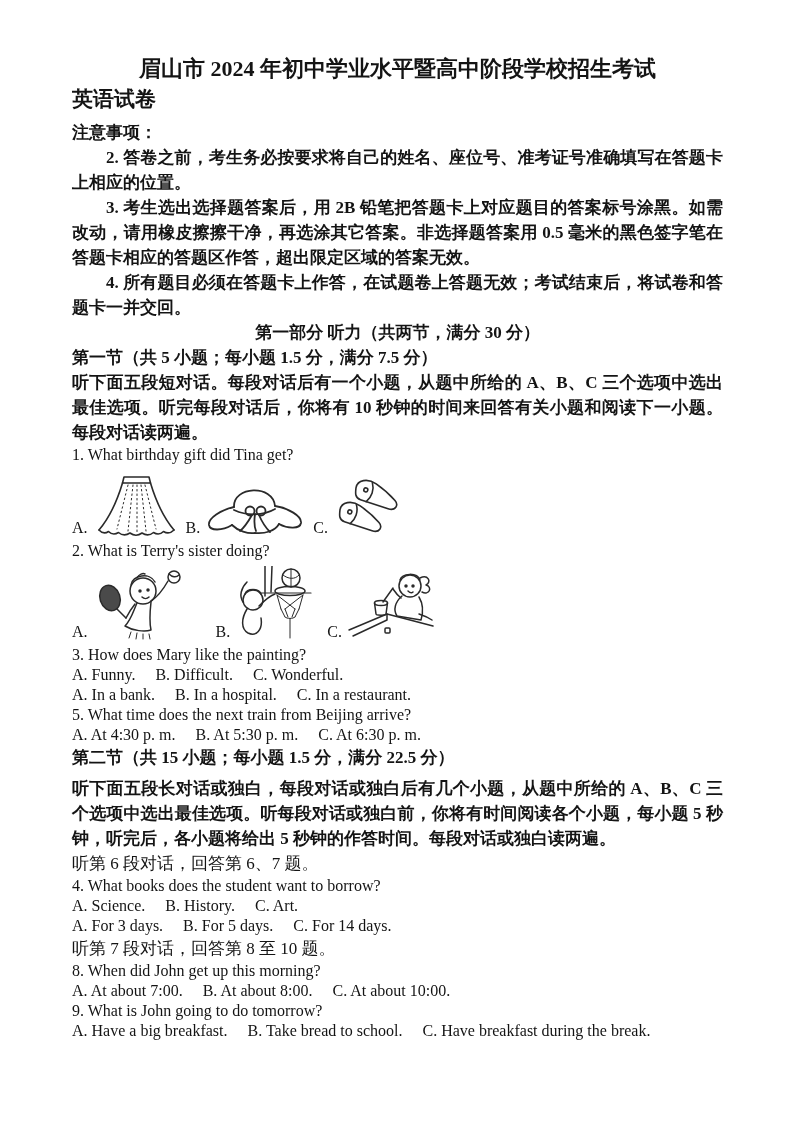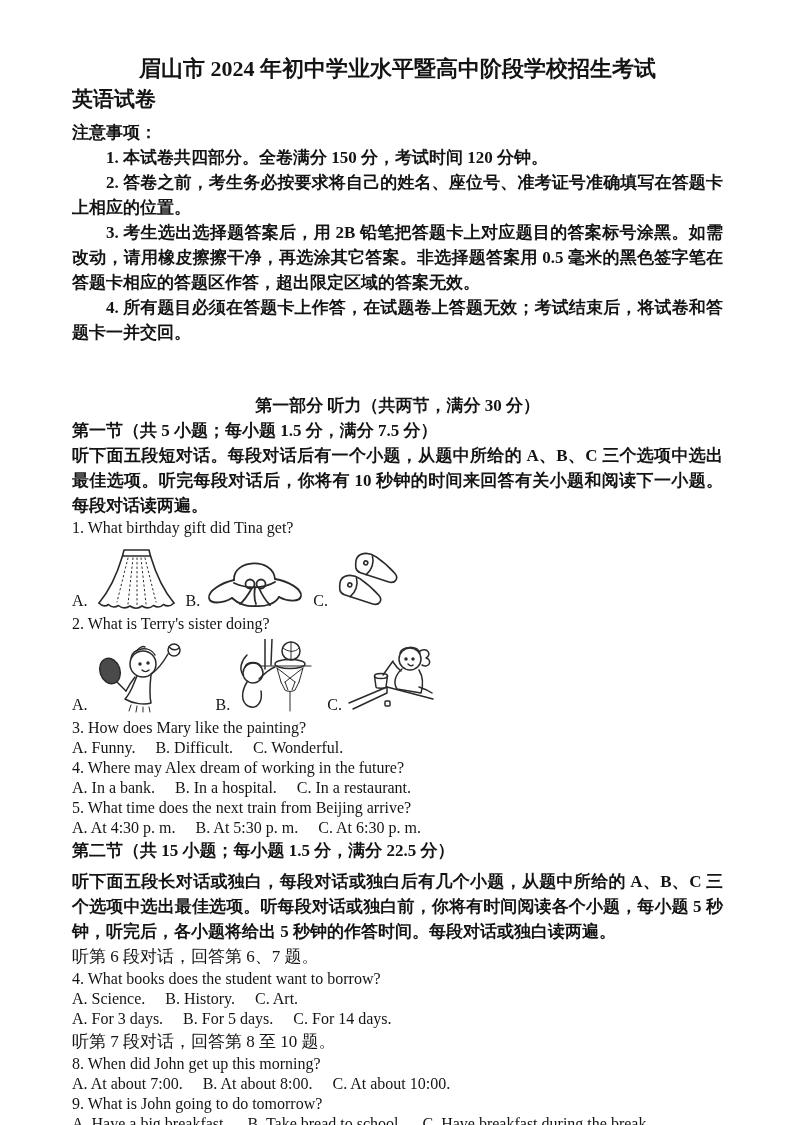--- a/index.html
+++ b/index.html
@@ -13,21 +13,21 @@
     font-family:"Liberation Serif", serif;
     color:#141414;
     overflow:hidden;
   }
   .title  { text-align:center; font-weight:bold; font-size:22px; line-height:30px; margin:8px 0 0 0; }
   .subtitle { text-align:left; font-weight:bold; font-size:21px; line-height:30px; margin:0; }
   .cn   { font-size:17px; line-height:25px; margin:0; }
   .bold { font-weight:bold; }
   .just { text-align:justify; }
   .indent { text-indent:2em; }
-  .center { text-align:center;margin-top:48px; }
+  .center { text-align:center; }
   .notice-head { margin-top:6px; }
   .s2-instr { margin-top:6px; }
   .en { font-size:16px; line-height:20px; margin:0; }
   .opts span { display:inline-block; margin-right:16px;text-align:right; }
   .img-row { display:flex; align-items:flex-end; margin:3px 0 3px 0; }
   .img-row.q1 { height:70px; }
   .img-row.q2 { height:78px; }
   .img-item { display:flex; align-items:flex-end; }
   .opt-label { font-size:16px; line-height:20px; margin-right:5px; }
   .ml8  { margin-left:8px; }
@@ -37,21 +37,20 @@
 </style>
 </head>
 <body>
 
 <div class="page">
 
   <div class="title">眉山市 2024 年初中学业水平暨高中阶段学校招生考试</div>
   <div class="subtitle">英语试卷</div>
 
   <div class="cn bold notice-head">注意事项：</div>
-  <p class="cn bold just indent">1. 本试卷共四部分。全卷满分 150 分，考试时间 120 分钟。</p>
   <p class="cn bold just indent">2. 答卷之前，考生务必按要求将自己的姓名、座位号、准考证号准确填写在答题卡上相应的位置。</p>
   <p class="cn bold just indent">3. 考生选出选择题答案后，用 2B 铅笔把答题卡上对应题目的答案标号涂黑。如需改动，请用橡皮擦擦干净，再选涂其它答案。非选择题答案用 0.5 毫米的黑色签字笔在答题卡相应的答题区作答，超出限定区域的答案无效。</p>
   <p class="cn bold just indent">4. 所有题目必须在答题卡上作答，在试题卷上答题无效；考试结束后，将试卷和答题卡一并交回。</p>
 
   <div class="cn bold center">第一部分 听力（共两节，满分 30 分）</div>
   <div class="cn bold">第一节（共 5 小题；每小题 1.5 分，满分 7.5 分）</div>
   <p class="cn bold just">听下面五段短对话。每段对话后有一个小题，从题中所给的 A、B、C 三个选项中选出最佳选项。听完每段对话后，你将有 10 秒钟的时间来回答有关小题和阅读下一小题。每段对话读两遍。</p>
 
   <div class="en">1. What birthday gift did Tina get?</div>
 
@@ -179,21 +178,20 @@
     </div>
   </div>
 
   <div class="en">3. How does Mary like the painting?</div>
   <div class="en opts">
     <span>A. Funny.</span>
     <span>B. Difficult.</span>
     <span>C. Wonderful.</span>
   </div>
 
-  <div class="en">4. Where may Alex dream of working in the future?</div>
   <div class="en opts">
     <span>A. In a bank.</span>
     <span>B. In a hospital.</span>
     <span>C. In a restaurant.</span>
   </div>
 
   <div class="en">5. What time does the next train from Beijing arrive?</div>
   <div class="en opts">
     <span>A. At 4:30 p. m.</span>
     <span>B. At 5:30 p. m.</span>

